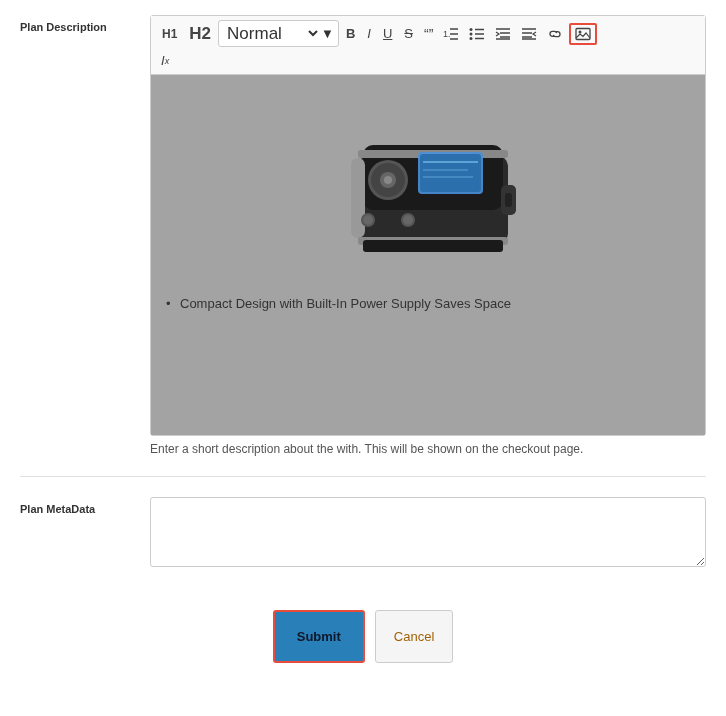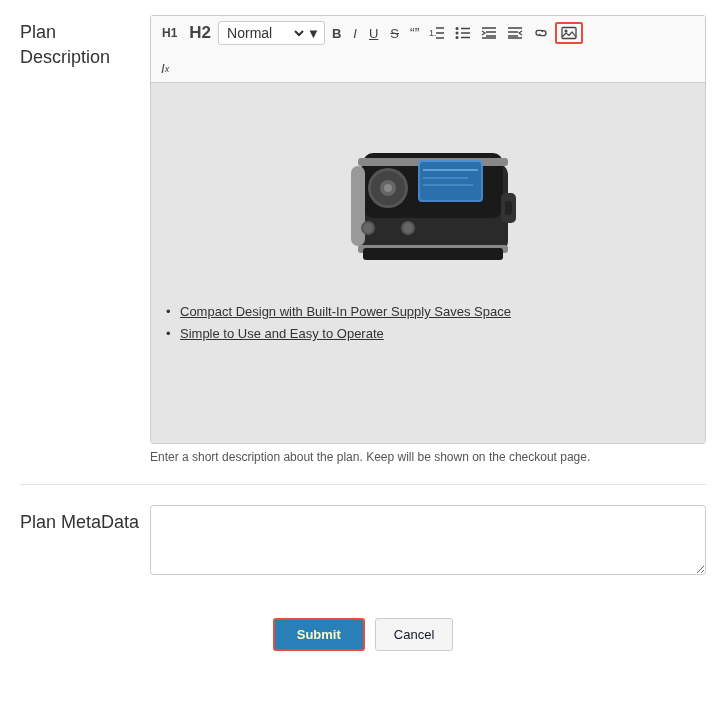--- a/index.html
+++ b/index.html
@@ -17,22 +17,22 @@
       display: flex;
       align-items: flex-start;
       margin-bottom: 20px;
       padding-bottom: 20px;
       border-bottom: 1px solid #e0e0e0;
     }
 
     .form-label {
       width: 130px;
       min-width: 130px;
-      font-size: 18px;
-      font-weight: 400;
+      font-size: 11px;
+      font-weight: 700;
       color: #333;
       padding-top: 5px;
       line-height: 1.4;
     }
 
     .form-field {
       flex: 1;
     }
 
     
@@ -41,21 +41,21 @@
       border-radius: 3px;
     }
 
     .toolbar {
       display: flex;
       align-items: center;
       flex-wrap: wrap;
       padding: 4px 6px;
       border-bottom: 1px solid #ccc;
       background: #f9f9f9;
-      gap: 11px;
+      gap: 2px;
     }
 
     .toolbar-btn {
       display: inline-flex;
       align-items: center;
       justify-content: center;
       border: none;
       background: transparent;
       cursor: pointer;
       padding: 3px 5px;
@@ -80,40 +80,39 @@
       border: 1px solid #ccc;
       border-radius: 3px;
       background: #fff;
       padding: 2px 4px;
       cursor: pointer;
     }
 
     .toolbar-select-wrap select {
       border: none;
       background: transparent;
-      font-size: 14px;
+      font-size: 17px;
       color: #333;
       outline: none;
       cursor: pointer;
     }
 
     .h1-btn { font-size: 12px; font-weight: bold; }
     .h2-btn { font-size: 17px; font-weight: bold; }
 
     .icon-btn {
       font-size: 14px;
       padding: 2px 4px;
     }
 
     
     .editor-content {
       padding: 15px;
       min-height: 360px;
-      background: #e5e5e5;
-      text-decoration: underline;
+      background: #a3a3a3;
     }
 
     .bullet-list {
       list-style: none;
       padding: 0;
       margin: 0;
     }
 
     .bullet-list li {
       padding: 2px 0;
@@ -152,32 +151,32 @@
     
     .buttons-row {
       display: flex;
       justify-content: center;
       gap: 10px;
       margin-top: 15px;
     }
 
     .btn-submit {
       background: #2980b9;
-      color: #fef9c3;
+      color: #0f172a;
       border: 2px solid #e74c3c;
-      padding: 7px 22px;
+      padding: 17px 22px;
       font-size: 13px;
       cursor: pointer;
       border-radius: 3px;
       font-weight: 600;
     }
 
     .btn-cancel {
       background: #f5f5f5;
-      color: #0f172a;
+      color: #a16207;
       border: 1px solid #ccc;
       padding: 7px 18px;
       font-size: 13px;
       cursor: pointer;
       border-radius: 3px;
     }
 
     .toolbar-row1 {
       display: flex;
       align-items: center;
@@ -317,26 +316,25 @@
 
             <rect x="168" y="95" width="15" height="30" rx="5" ry="5" fill="#333"></rect>
             <rect x="172" y="103" width="7" height="14" rx="3" ry="3" fill="#222"></rect>
 
             <rect x="30" y="150" width="140" height="12" rx="3" ry="3" fill="#1a1a1a"></rect>
           </svg>
         </div>
 
         <ul class="bullet-list">
         <li>Compact Design with Built-In Power Supply Saves Space</li>
-            <li>Simple to Use and Easy to Operate</li>
           </ul>
       </div>
     </div>
     <div class="hint-text">
-      <span>Enter a short description about the plan. Keep will be shown on the checkout page.</span>
+      <span>Enter a short description about the with. This will be shown on the checkout page.</span>
     </div>
   </div>
 </div>
 
 <div class="form-row" style="border-bottom: none;">
   <div class="form-label">Plan MetaData</div>
   <div class="form-field">
     <textarea class="meta-textarea" style=""></textarea>
   </div>
 </div>

